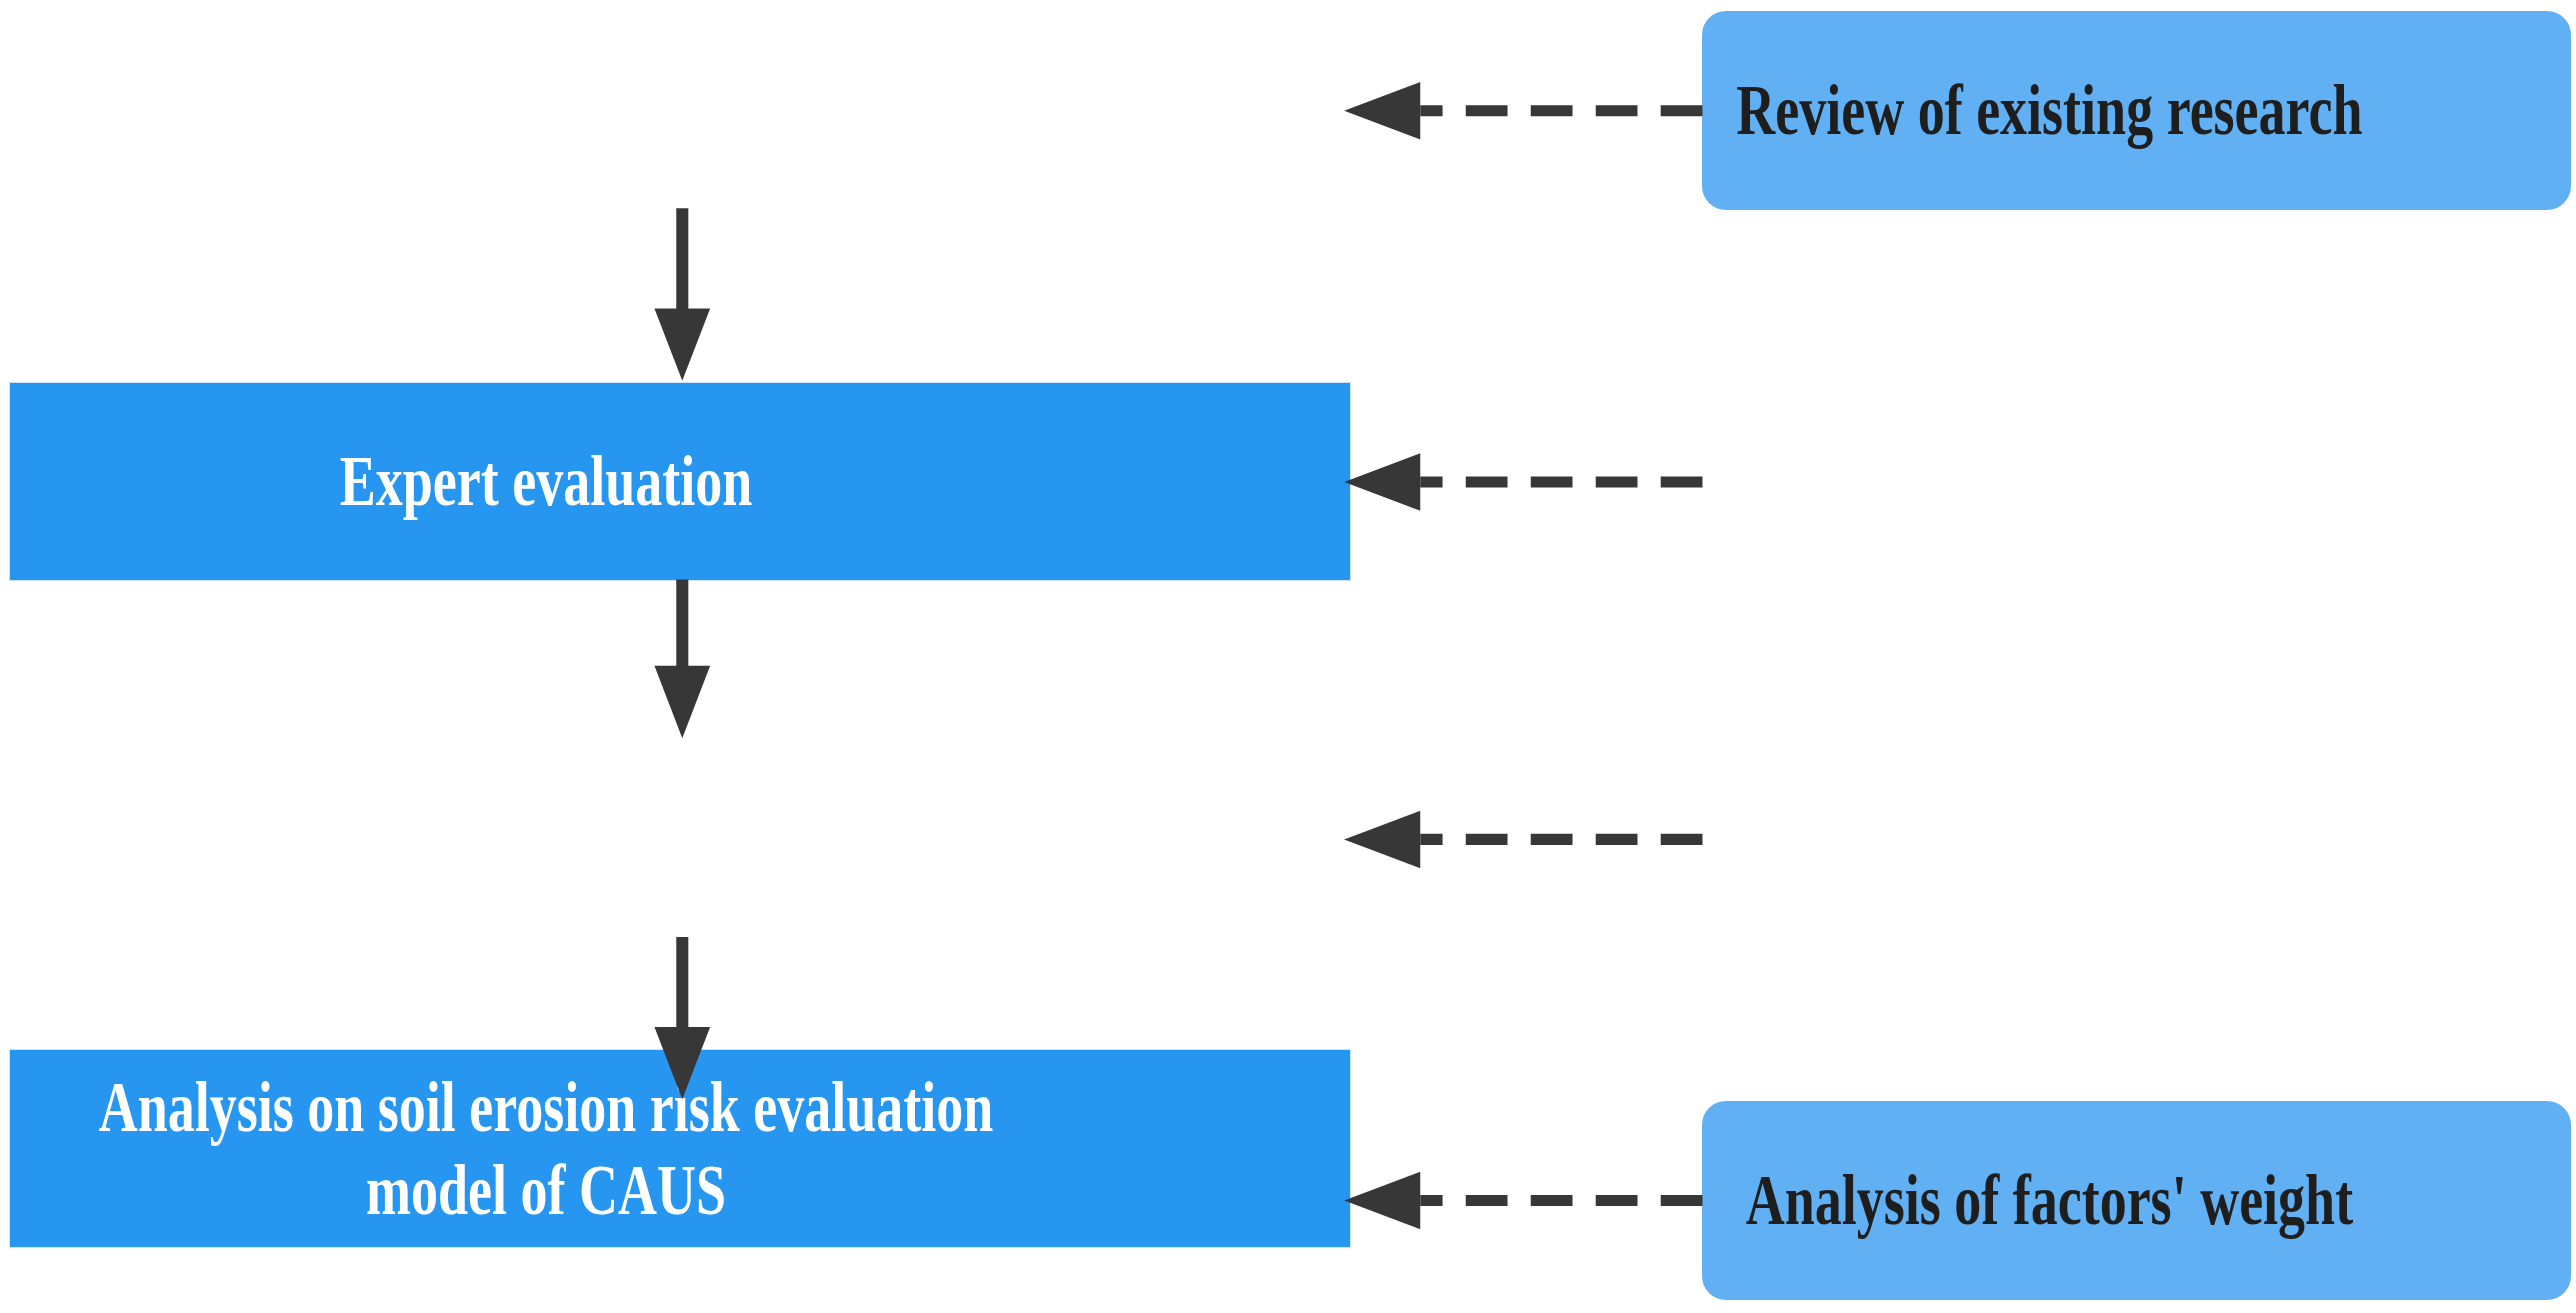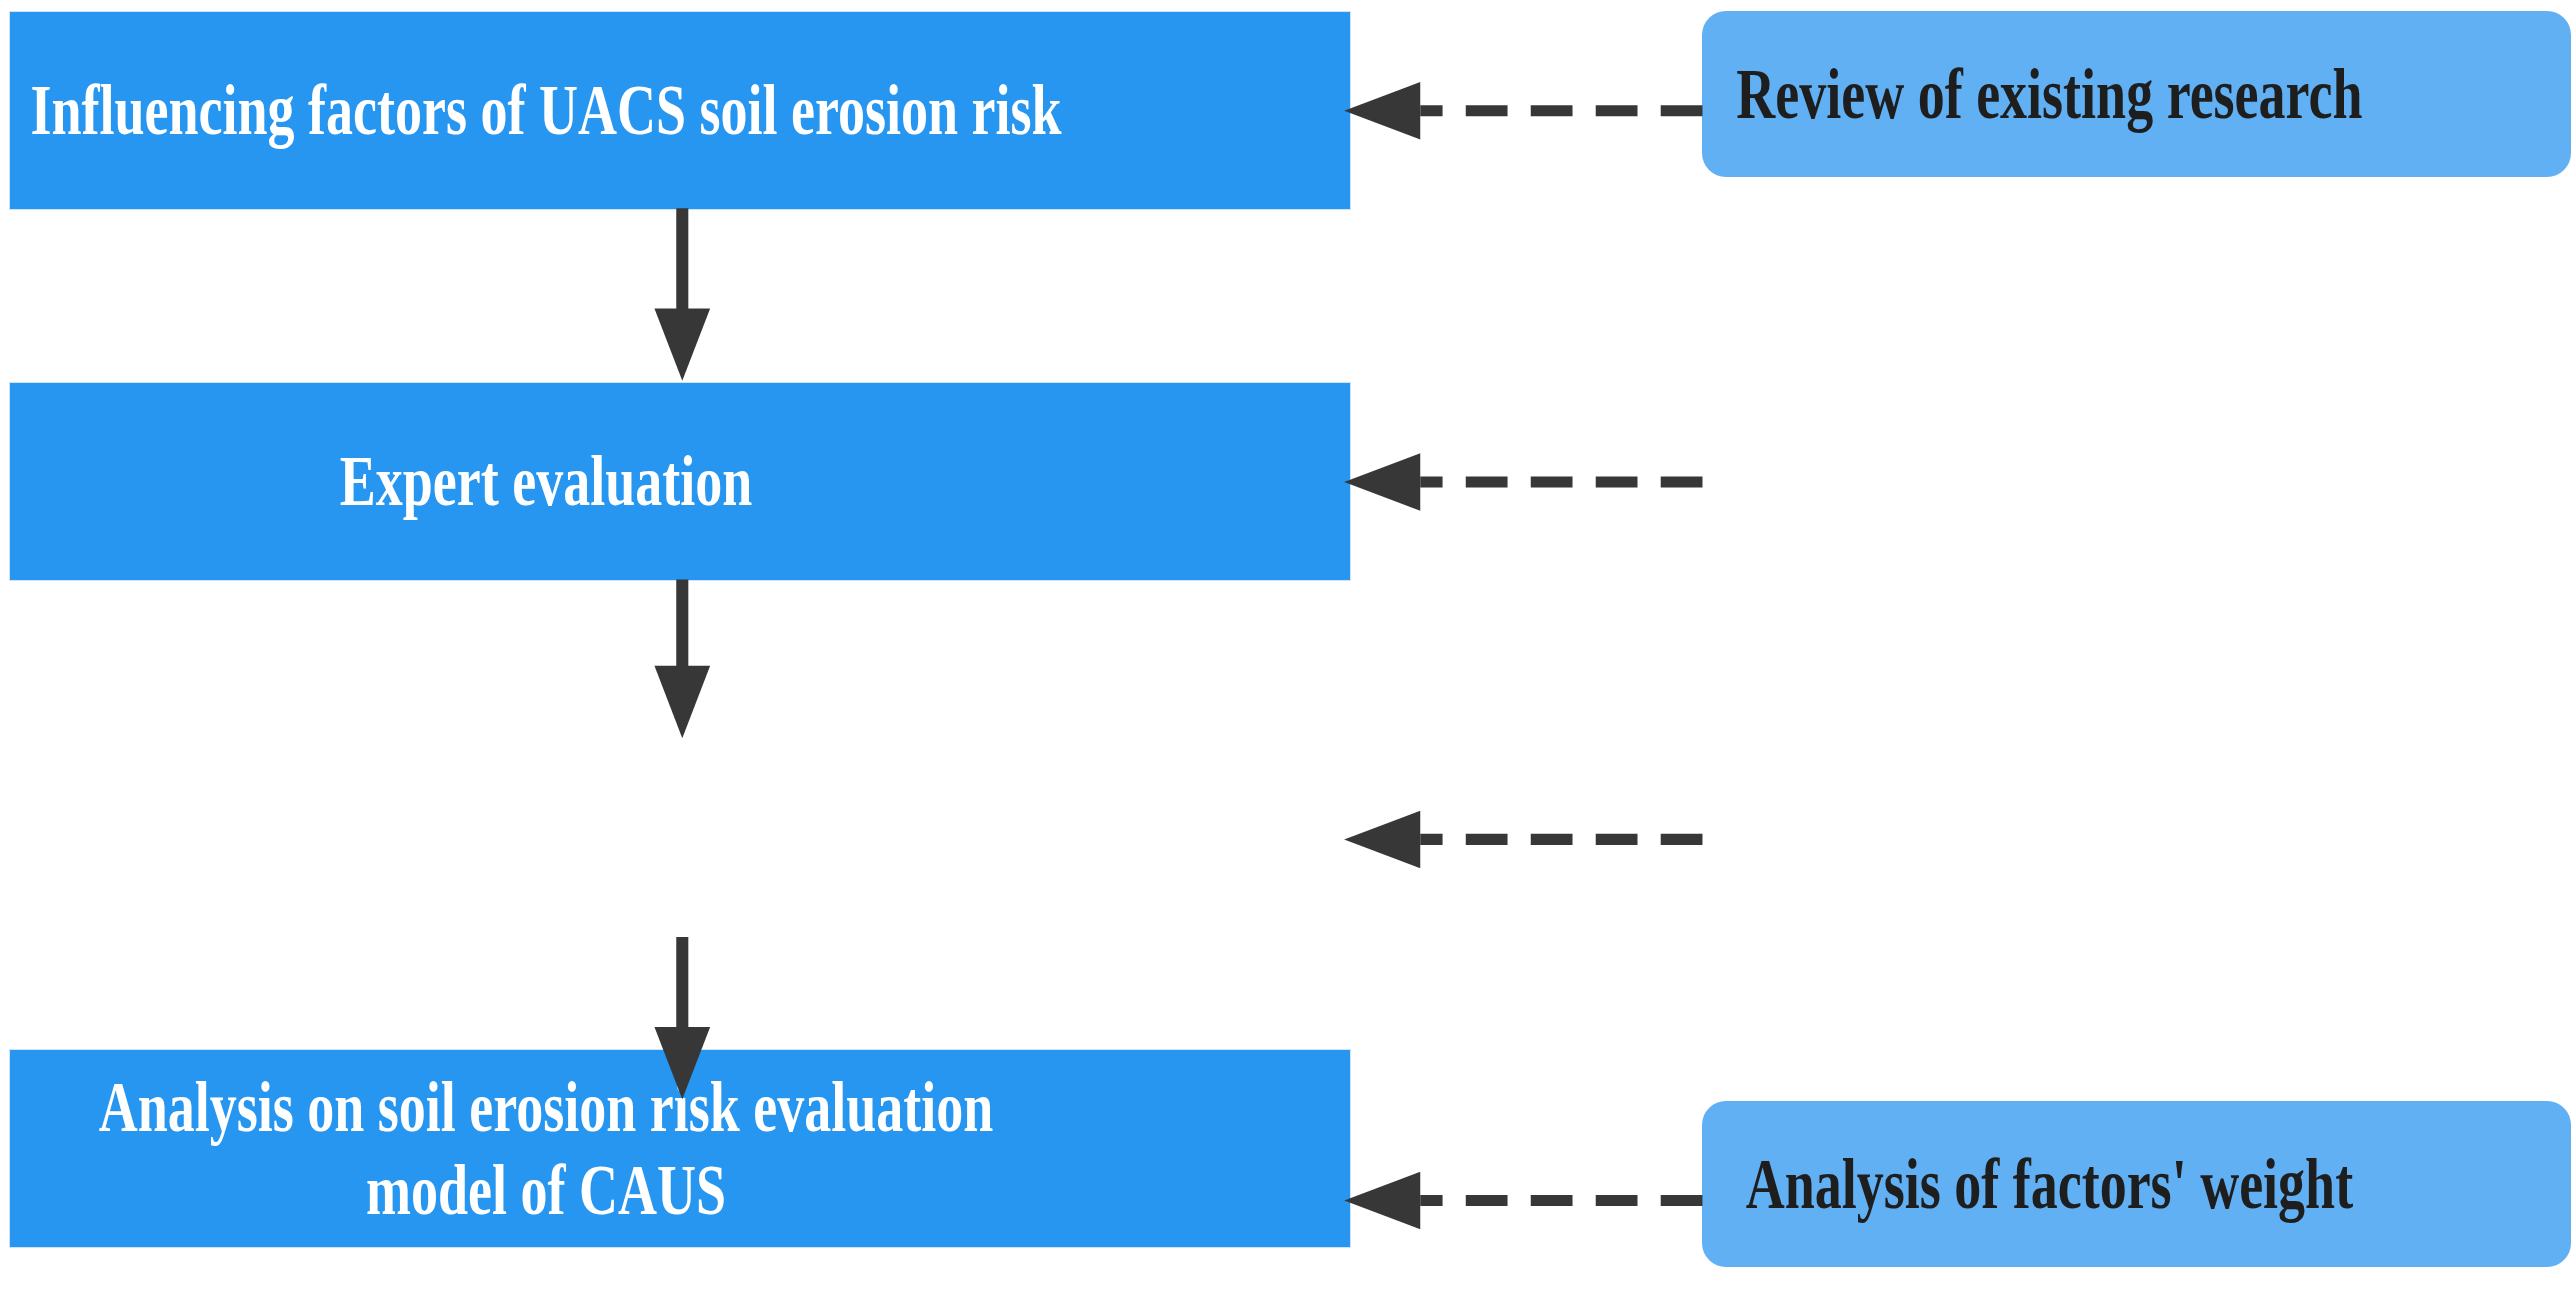--- a/index.html
+++ b/index.html
@@ -25,21 +25,21 @@
   .step {
     left: 9.3px;
     width: 1342px;
     height: 199px;
     background: var(--step-fill, #2696f0);
     border: 1.9px solid var(--step-edge, #cfe4f7);
   }
   .source {
     left: 1702px;
     width: 869px;
-    height: 166px;
+    height: 199px;
     background: var(--source-fill, #61b0f3);
     border-radius: 24px;
   }
   .box-label {
     display: block;
     width: 140%;
     margin-left: -20%;
     text-align: center;
     font-weight: 700;
     font-size: 72px;
@@ -66,23 +66,20 @@
   .arrow-fill {
     fill: var(--arrow, #373737);
     stroke: none;
   }
 </style>
 </head>
 <body>
 
 <div id="canvas">
 
-  <div class="box step" style="top:11px">
-    <span class="box-label">Influencing factors of UACS soil erosion risk</span>
-  </div>
   <div class="box step" style="top:382px">
     <span class="box-label">Expert evaluation</span>
   </div>
   <div class="box step" style="top:1049px">
     <span class="box-label">Analysis on soil erosion risk evaluation
 model of CAUS</span>
   </div>
 
   <div class="box source" style="top:11px">
     <span class="box-label">Review of existing research</span>

